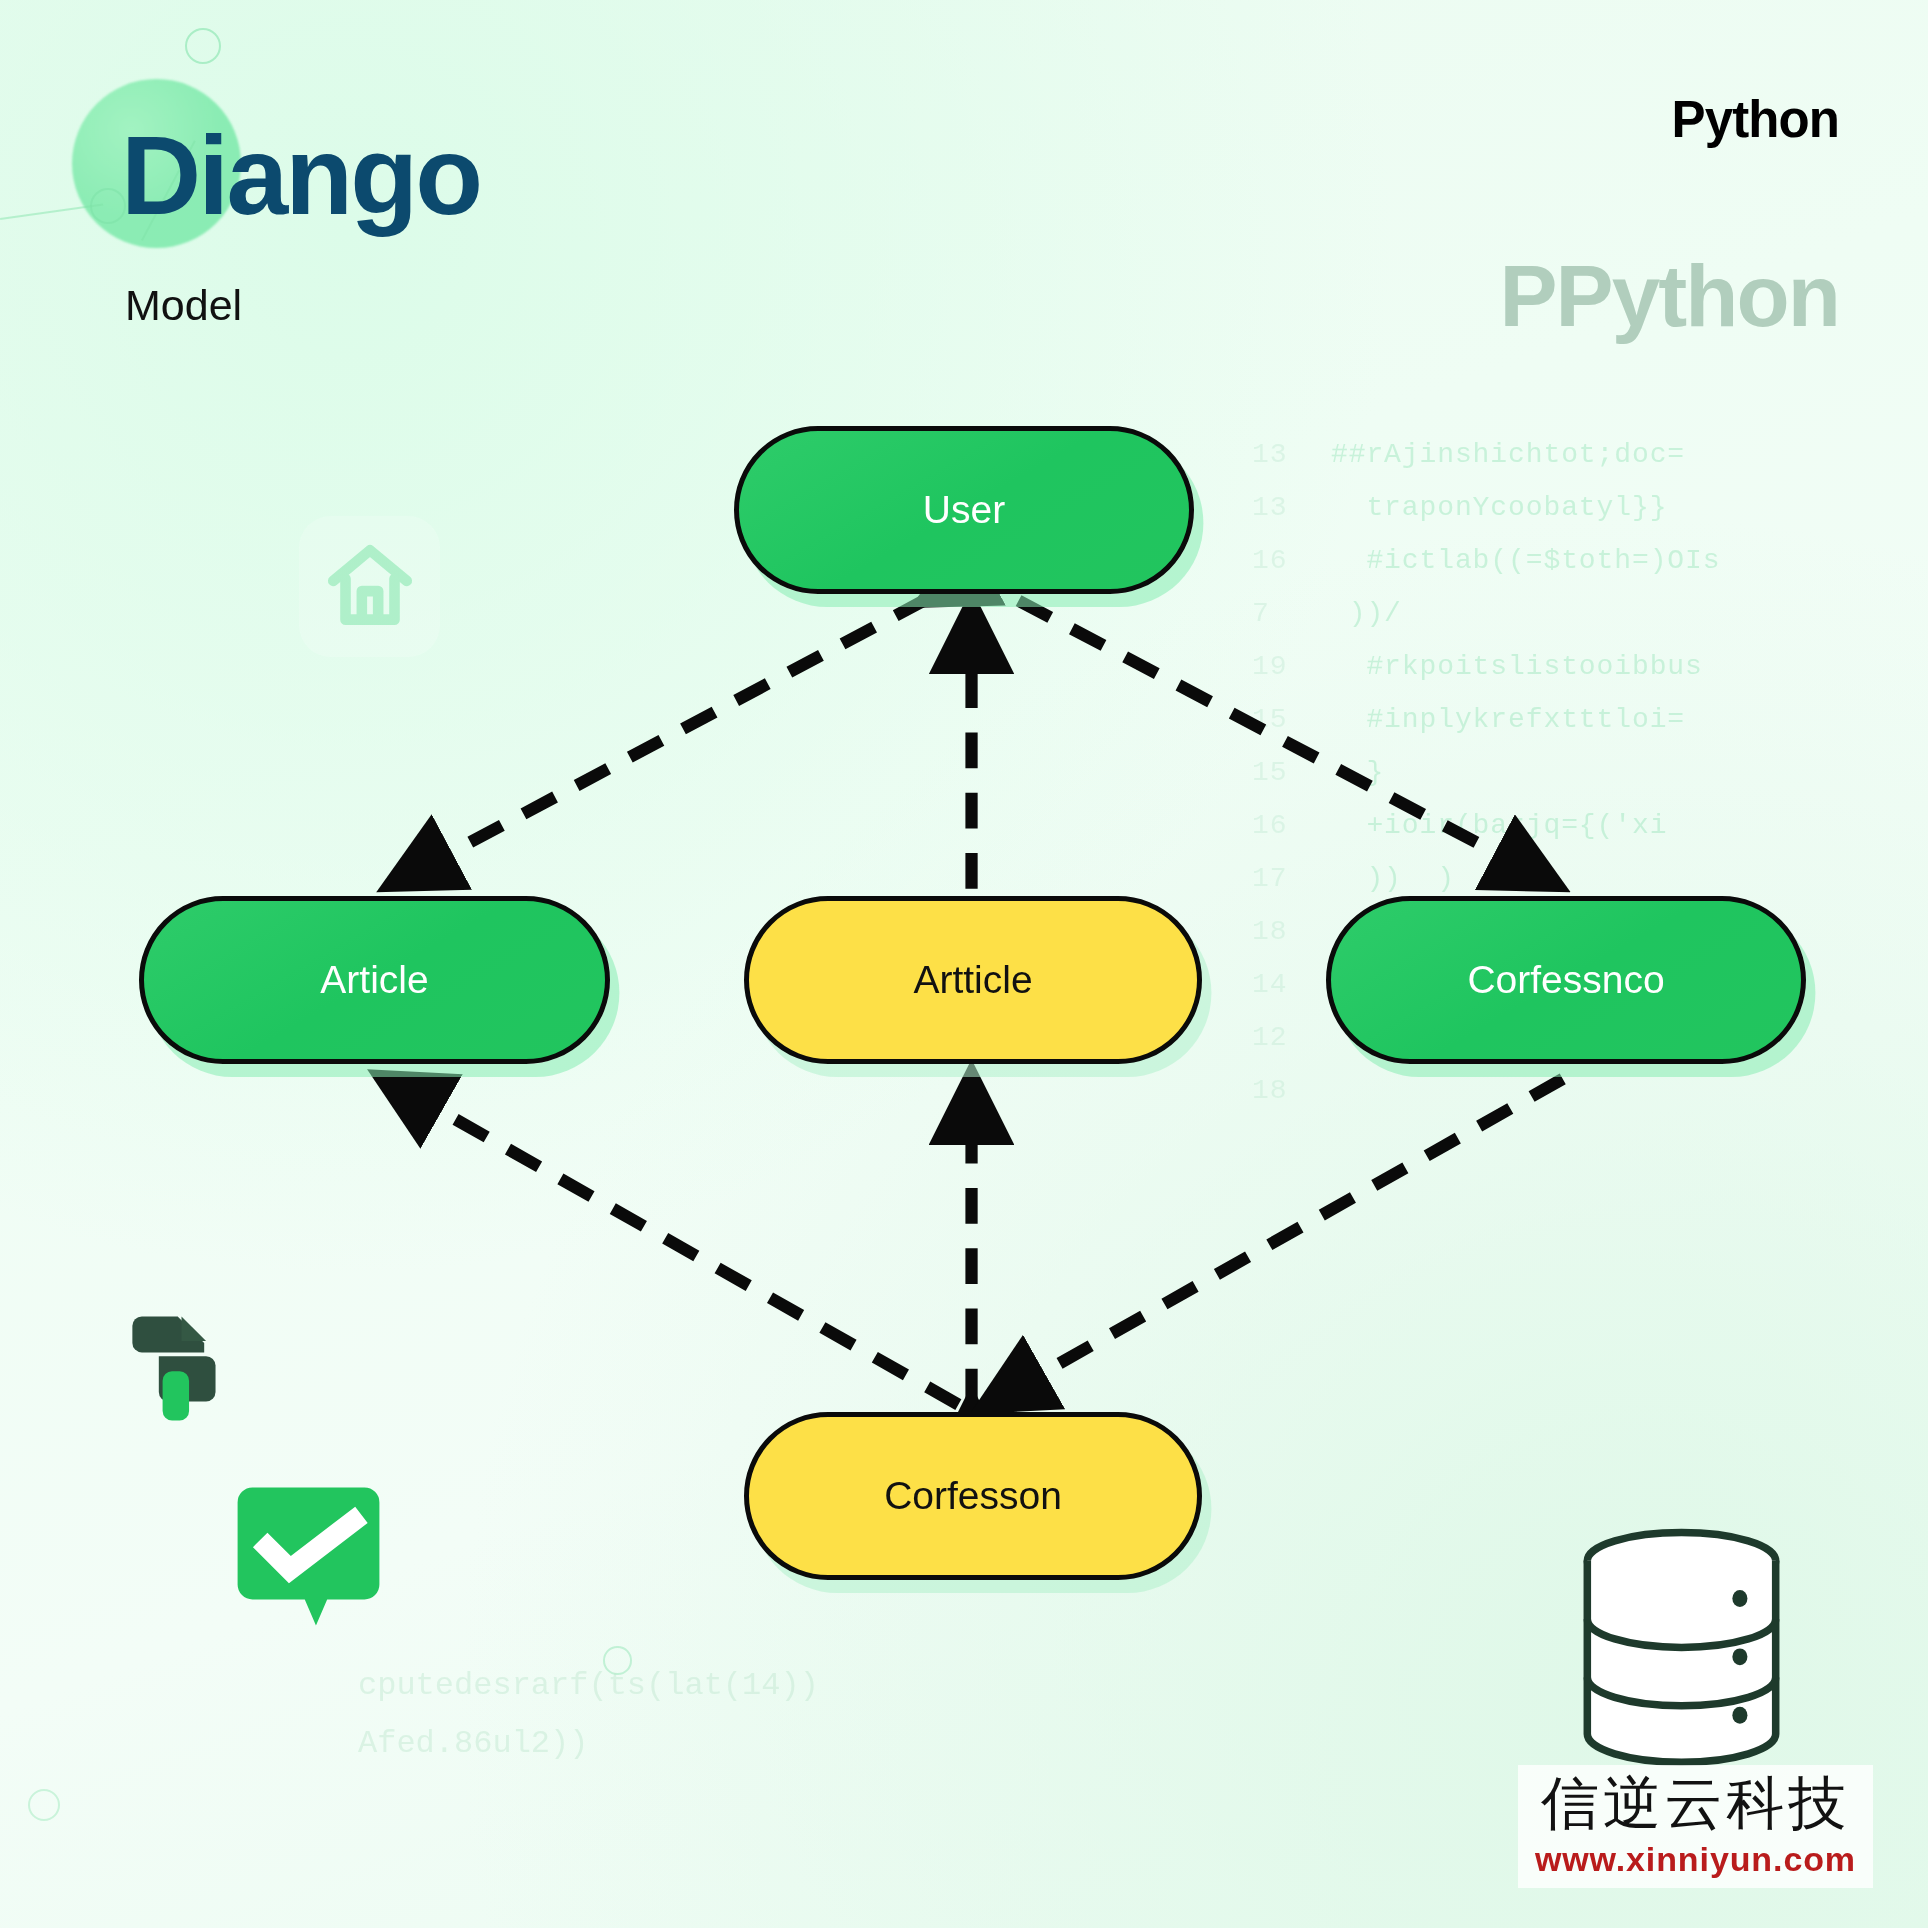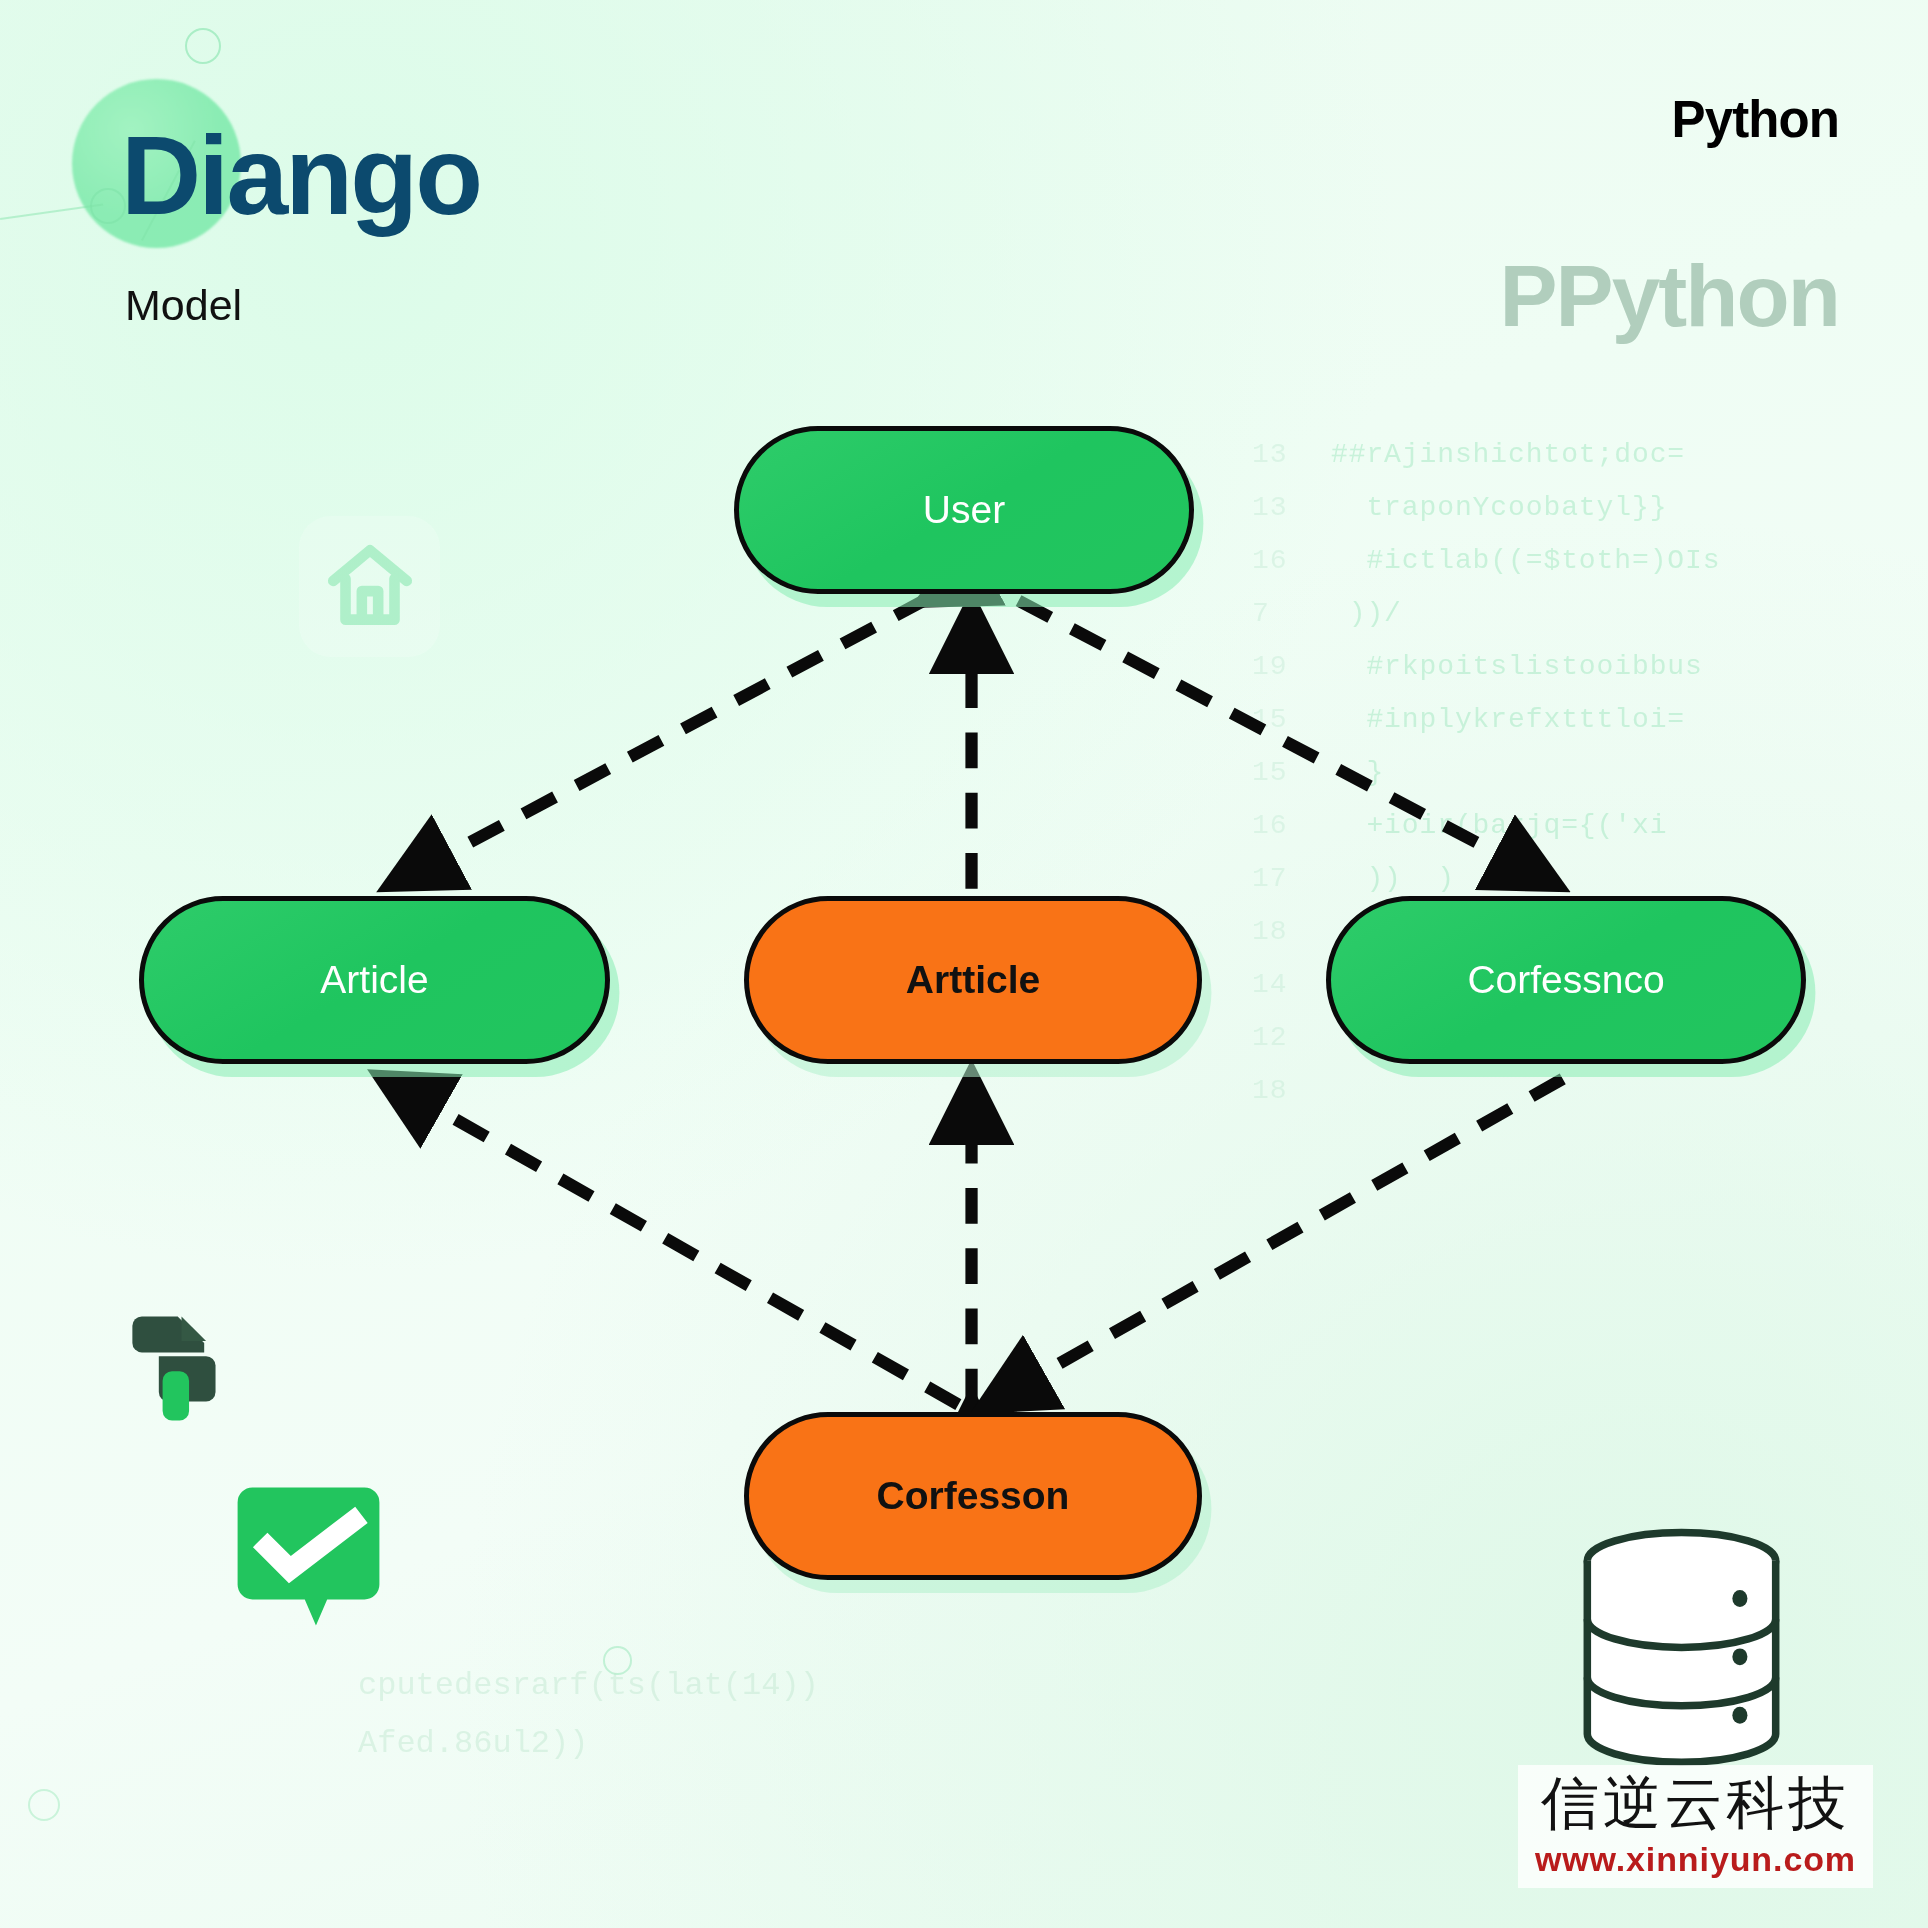--- a/index.html
+++ b/index.html
@@ -75,21 +75,21 @@
     box-sizing:border-box;
     z-index:5;
   }
   .node .lbl{pointer-events:none;}
   .node.green{
     background:linear-gradient(150deg,#2ecc6a 0%,#1fc55f 50%,#22c55e 100%);
     color:#ffffff;font-weight:500;
     box-shadow:9.4px 13px 0 rgba(134,236,178,.55);
   }
   .node.white{
-    background:#f97316;color:#111;font-weight:700;
+    background:#fde047;color:#111;font-weight:400;
     box-shadow:9.4px 13px 0 rgba(176,240,204,.55);
   }
 
   #node-user   {left:734px;  top:426px;  width:460px; height:168px;}
   #node-article{left:139px;  top:896px;  width:471px; height:168px;}
   #node-artticle{left:744px; top:896px;  width:458px; height:168px;}
   #node-corfessnco{left:1326px;top:896px;width:480px; height:168px;}
   #node-corfesson{left:744px; top:1412px;width:458px; height:168px;}
 
   

